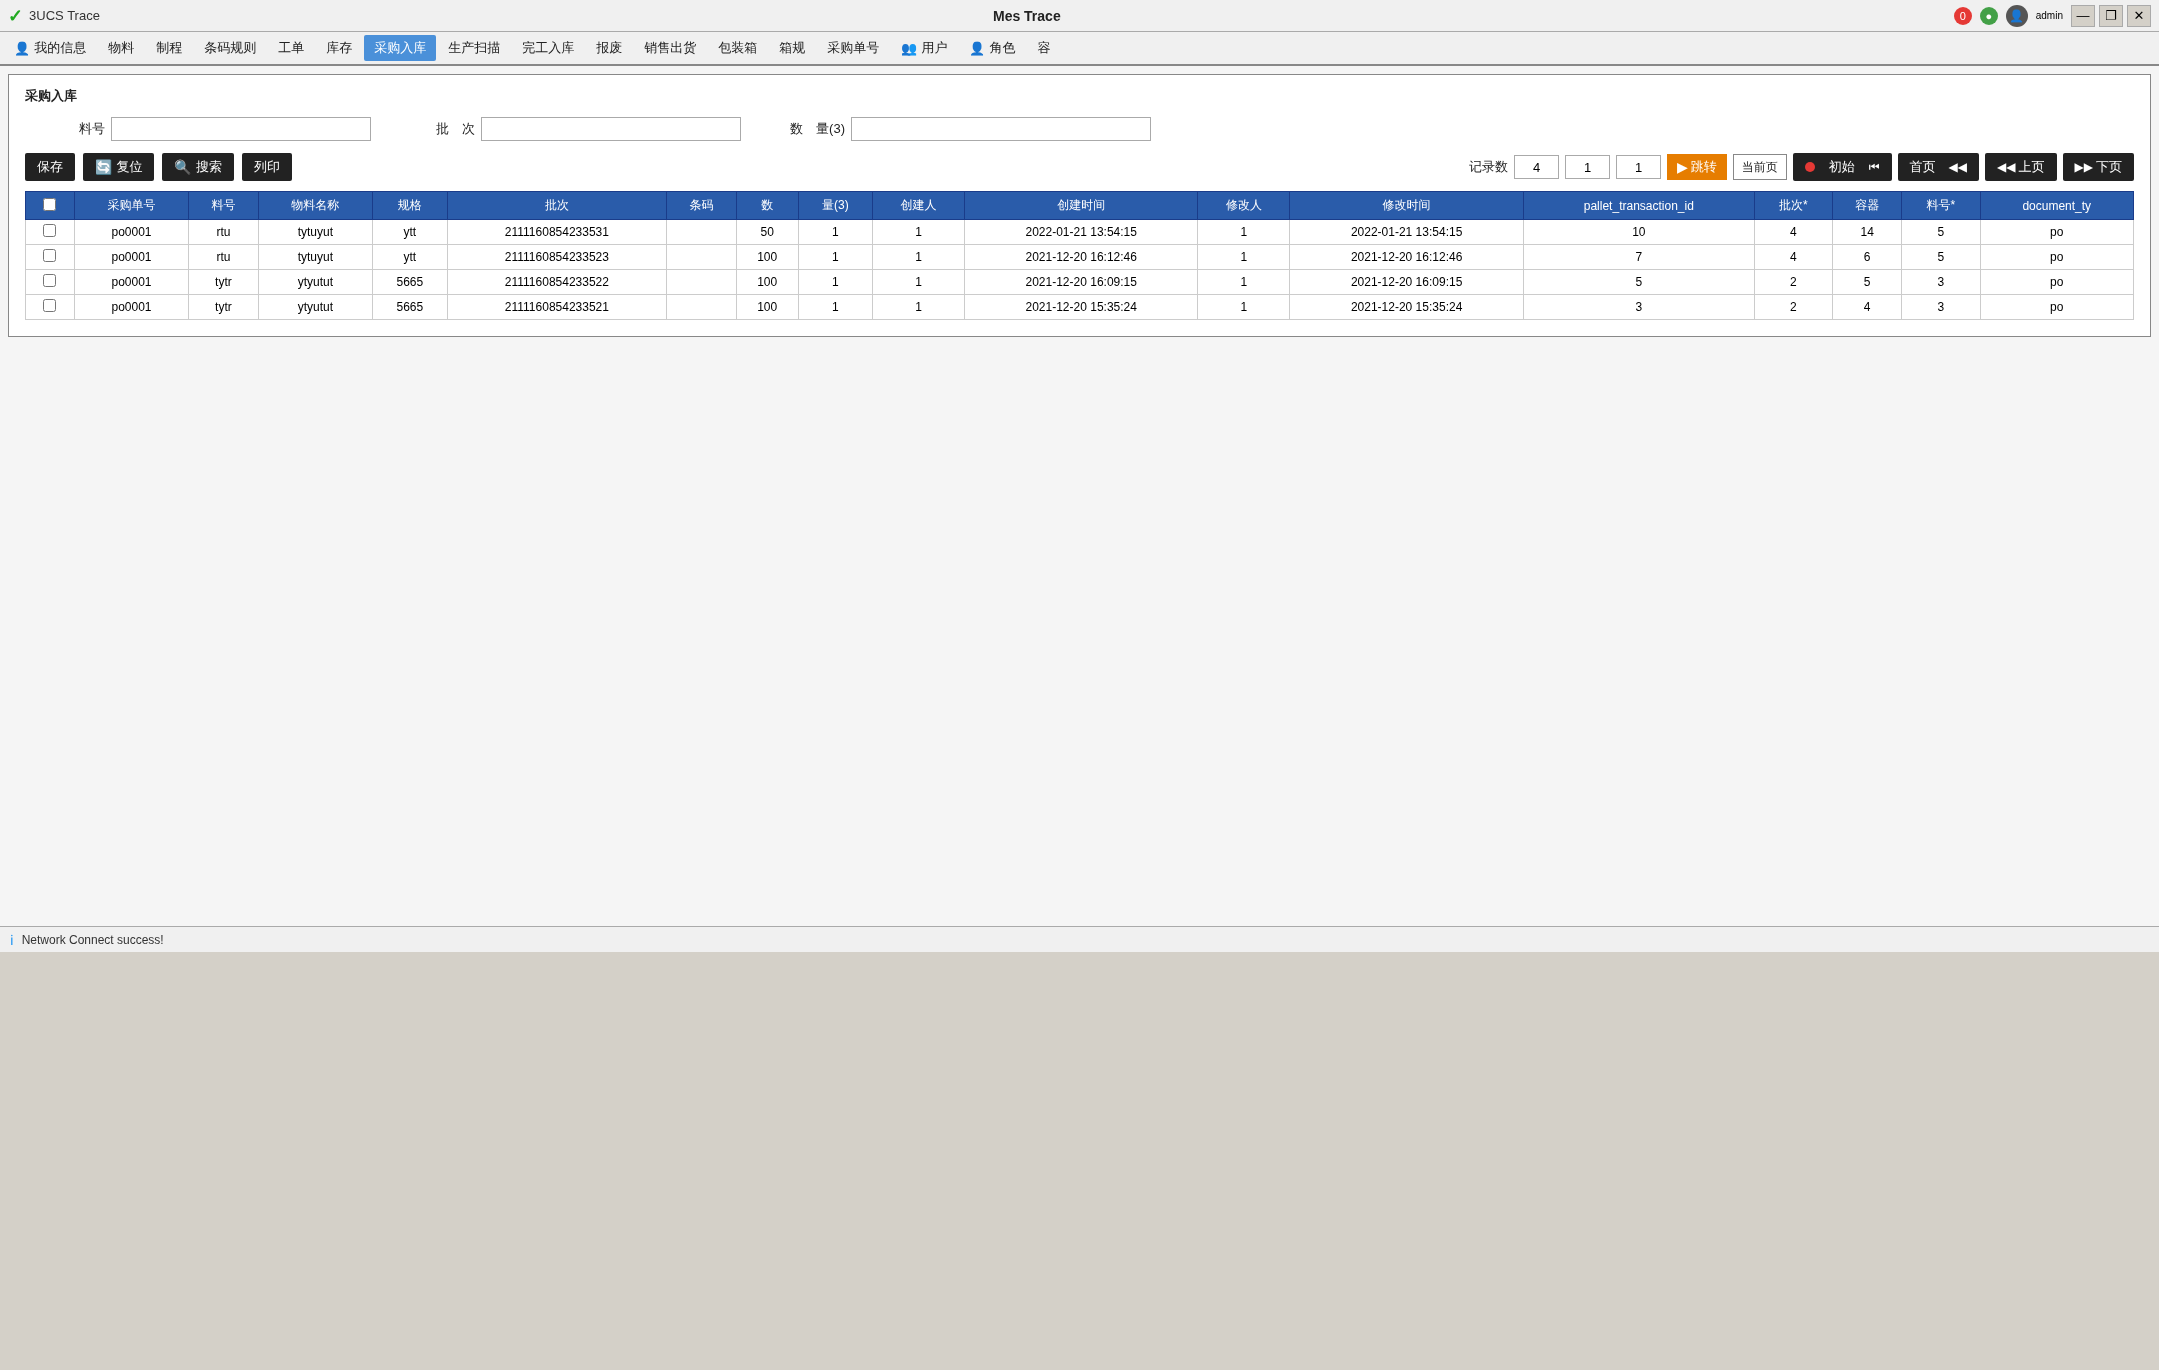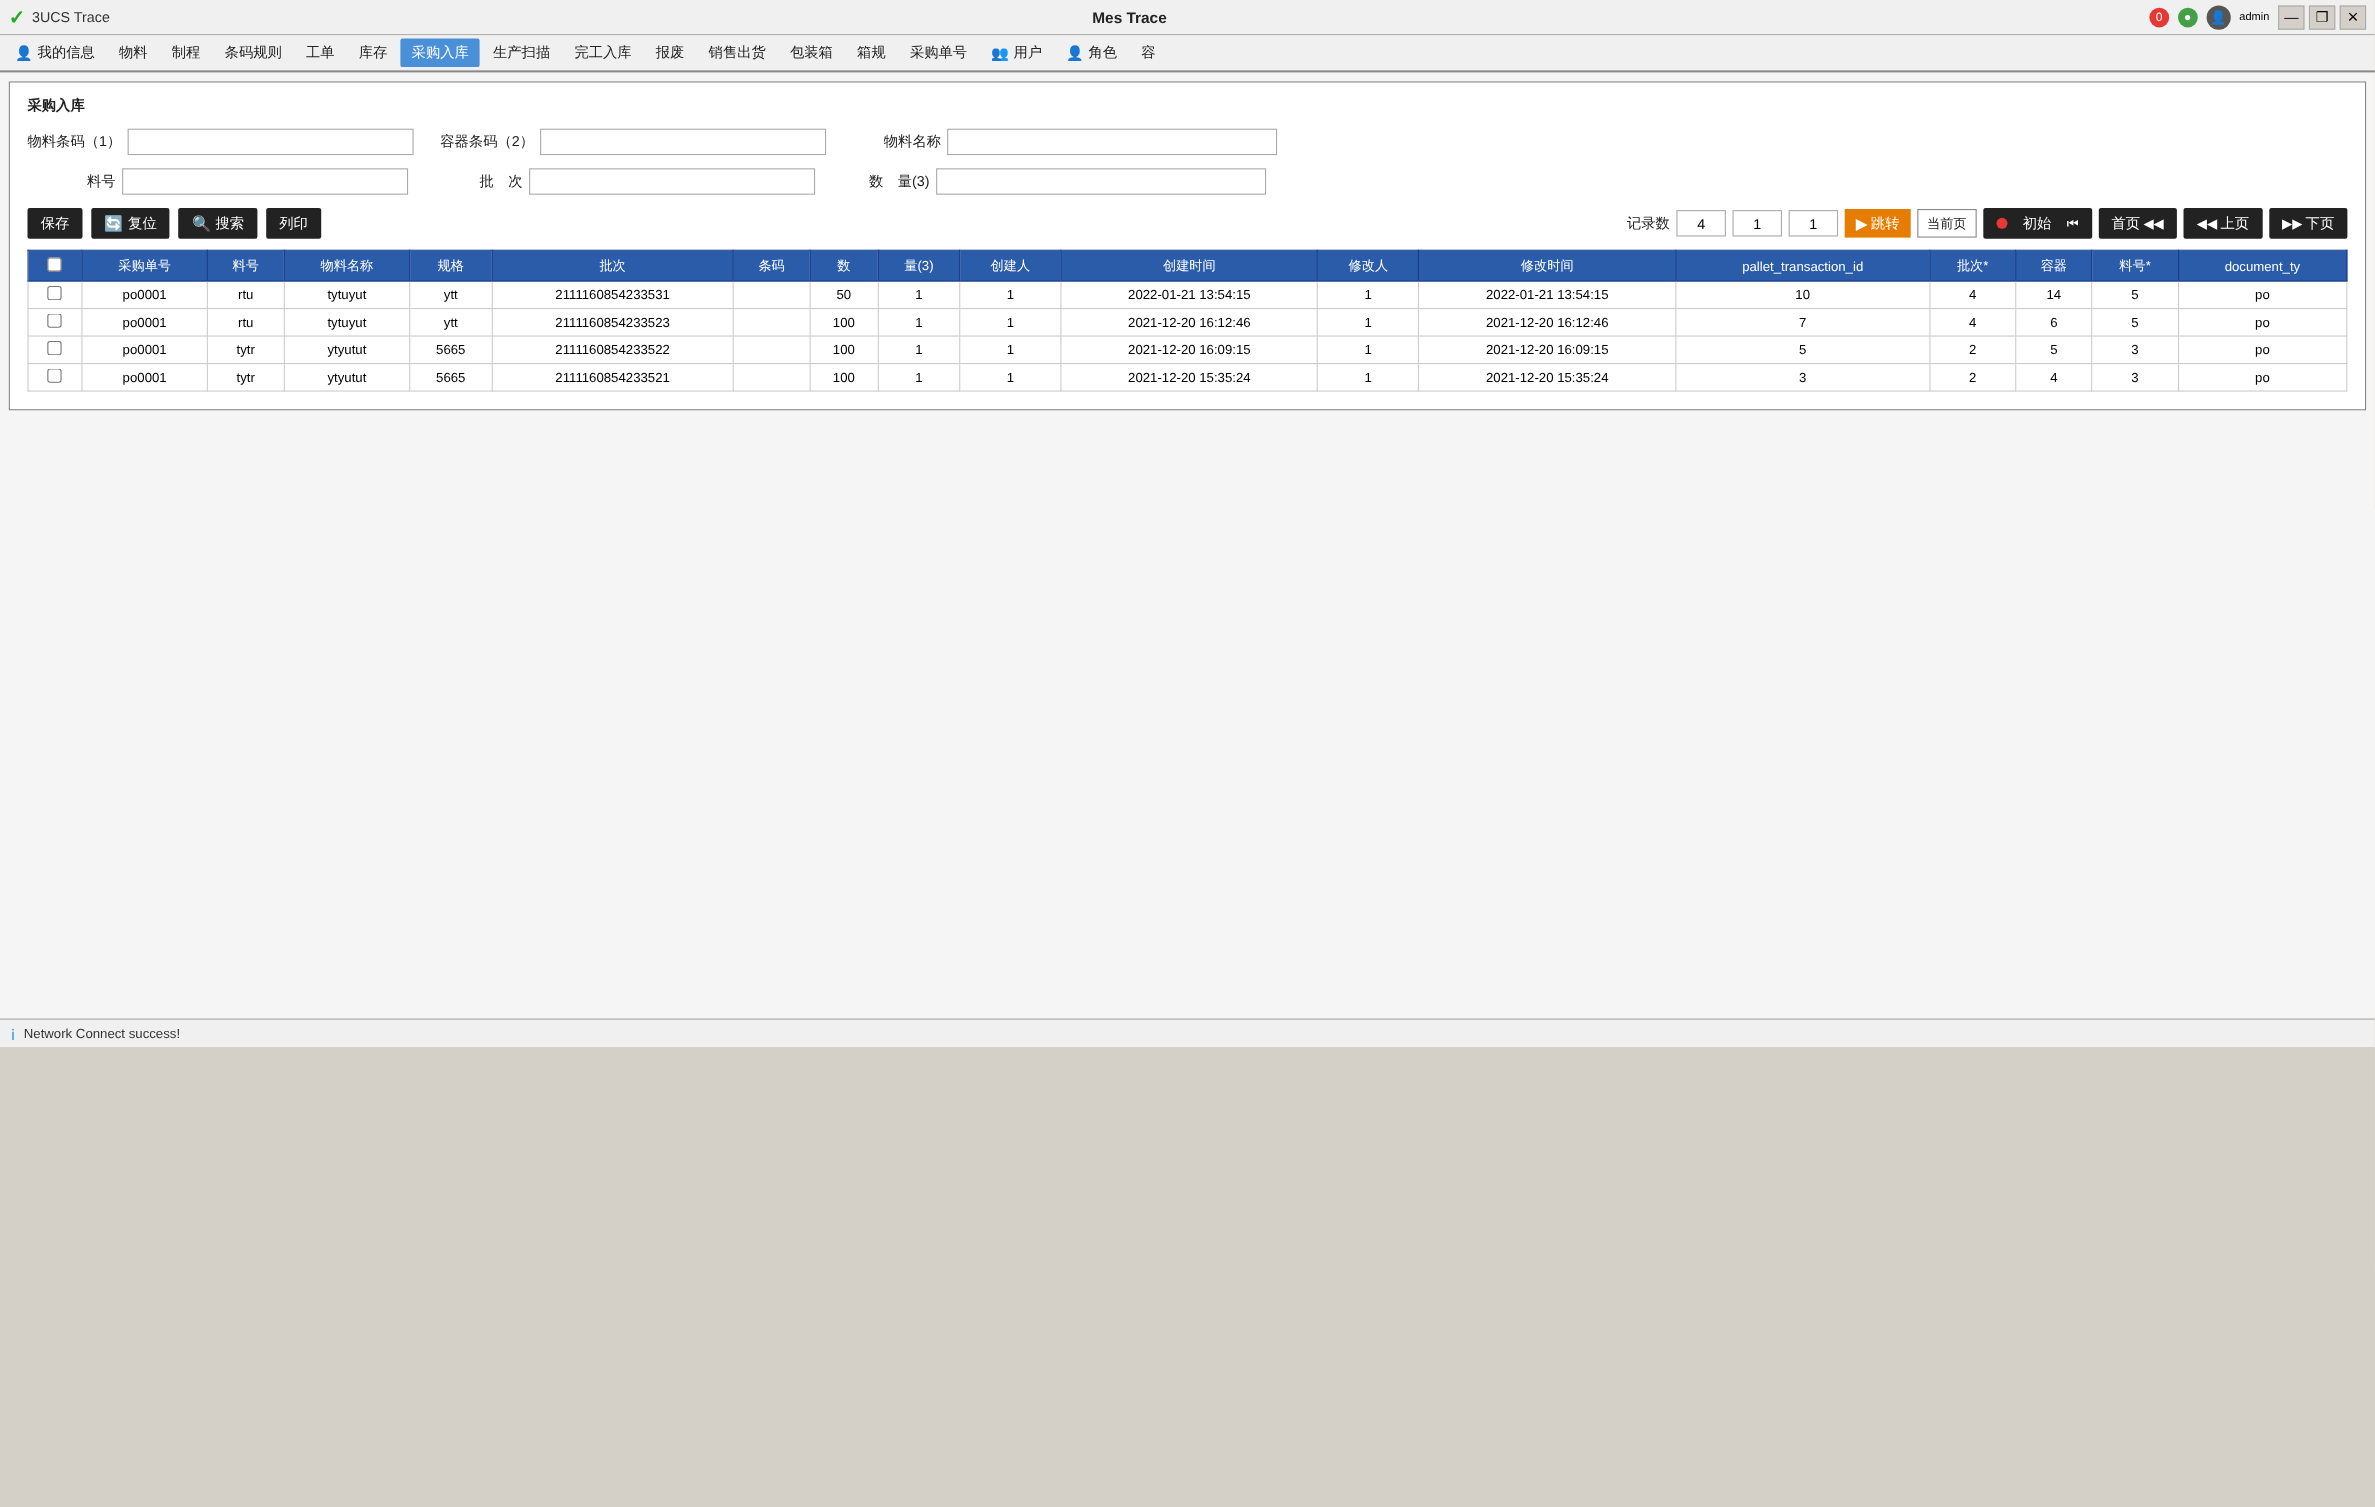--- a/index.html
+++ b/index.html
@@ -267,34 +267,20 @@
   <div class="menu-item">
     <span>容</span>
   </div>
 </div>
 
 <div class="main">
   <div class="section-box">
     <div class="section-title">采购入库</div>
 
 
-    <div class="form-row">
-      <div class="form-field">
-        <label class="form-label">物料条码（1）</label>
-        <input type="text" class="form-input input-md" value="" style="">
-      </div>
-      <div class="form-field">
-        <label class="form-label">容器条码（2）</label>
-        <input type="text" class="form-input input-md" value="" style="">
-      </div>
-      <div class="form-field">
-        <label class="form-label">物料名称</label>
-        <input type="text" class="form-input input-lg" value="" style="">
-      </div>
-    </div>
 
     <div class="form-row">
       <div class="form-field">
         <label class="form-label">料号</label>
         <input type="text" class="form-input input-md" value="" style="">
       </div>
       <div class="form-field">
         <label class="form-label">批　次</label>
         <input type="text" class="form-input input-md" value="" style="">
       </div>
@@ -326,21 +312,21 @@
           <span style="font-size:14px;">▶</span>
           <span>跳转</span>
         </button>
         <button class="page-btn-current">当前页</button>
 
         <button class="btn btn-dark" style="gap:14px;">
           <span style="width:10px;height:10px;background:#e53935;border-radius:50%;display:inline-block;"></span>
           <span>初始</span>
           <span style="font-size:12px;">⏮</span>
         </button>
-        <button class="btn btn-dark" style="gap:3px;">
+        <button class="btn btn-dark" style="gap:13px;">
           <span>首页</span>
           <span style="font-size:12px;">◀◀</span>
         </button>
         <button class="btn btn-dark" style="gap:3px;">
           <span style="font-size:12px;">◀◀</span>
           <span>上页</span>
         </button>
         <button class="btn btn-dark" style="gap:3px;">
           <span style="font-size:12px;">▶▶</span>
           <span>下页</span>

